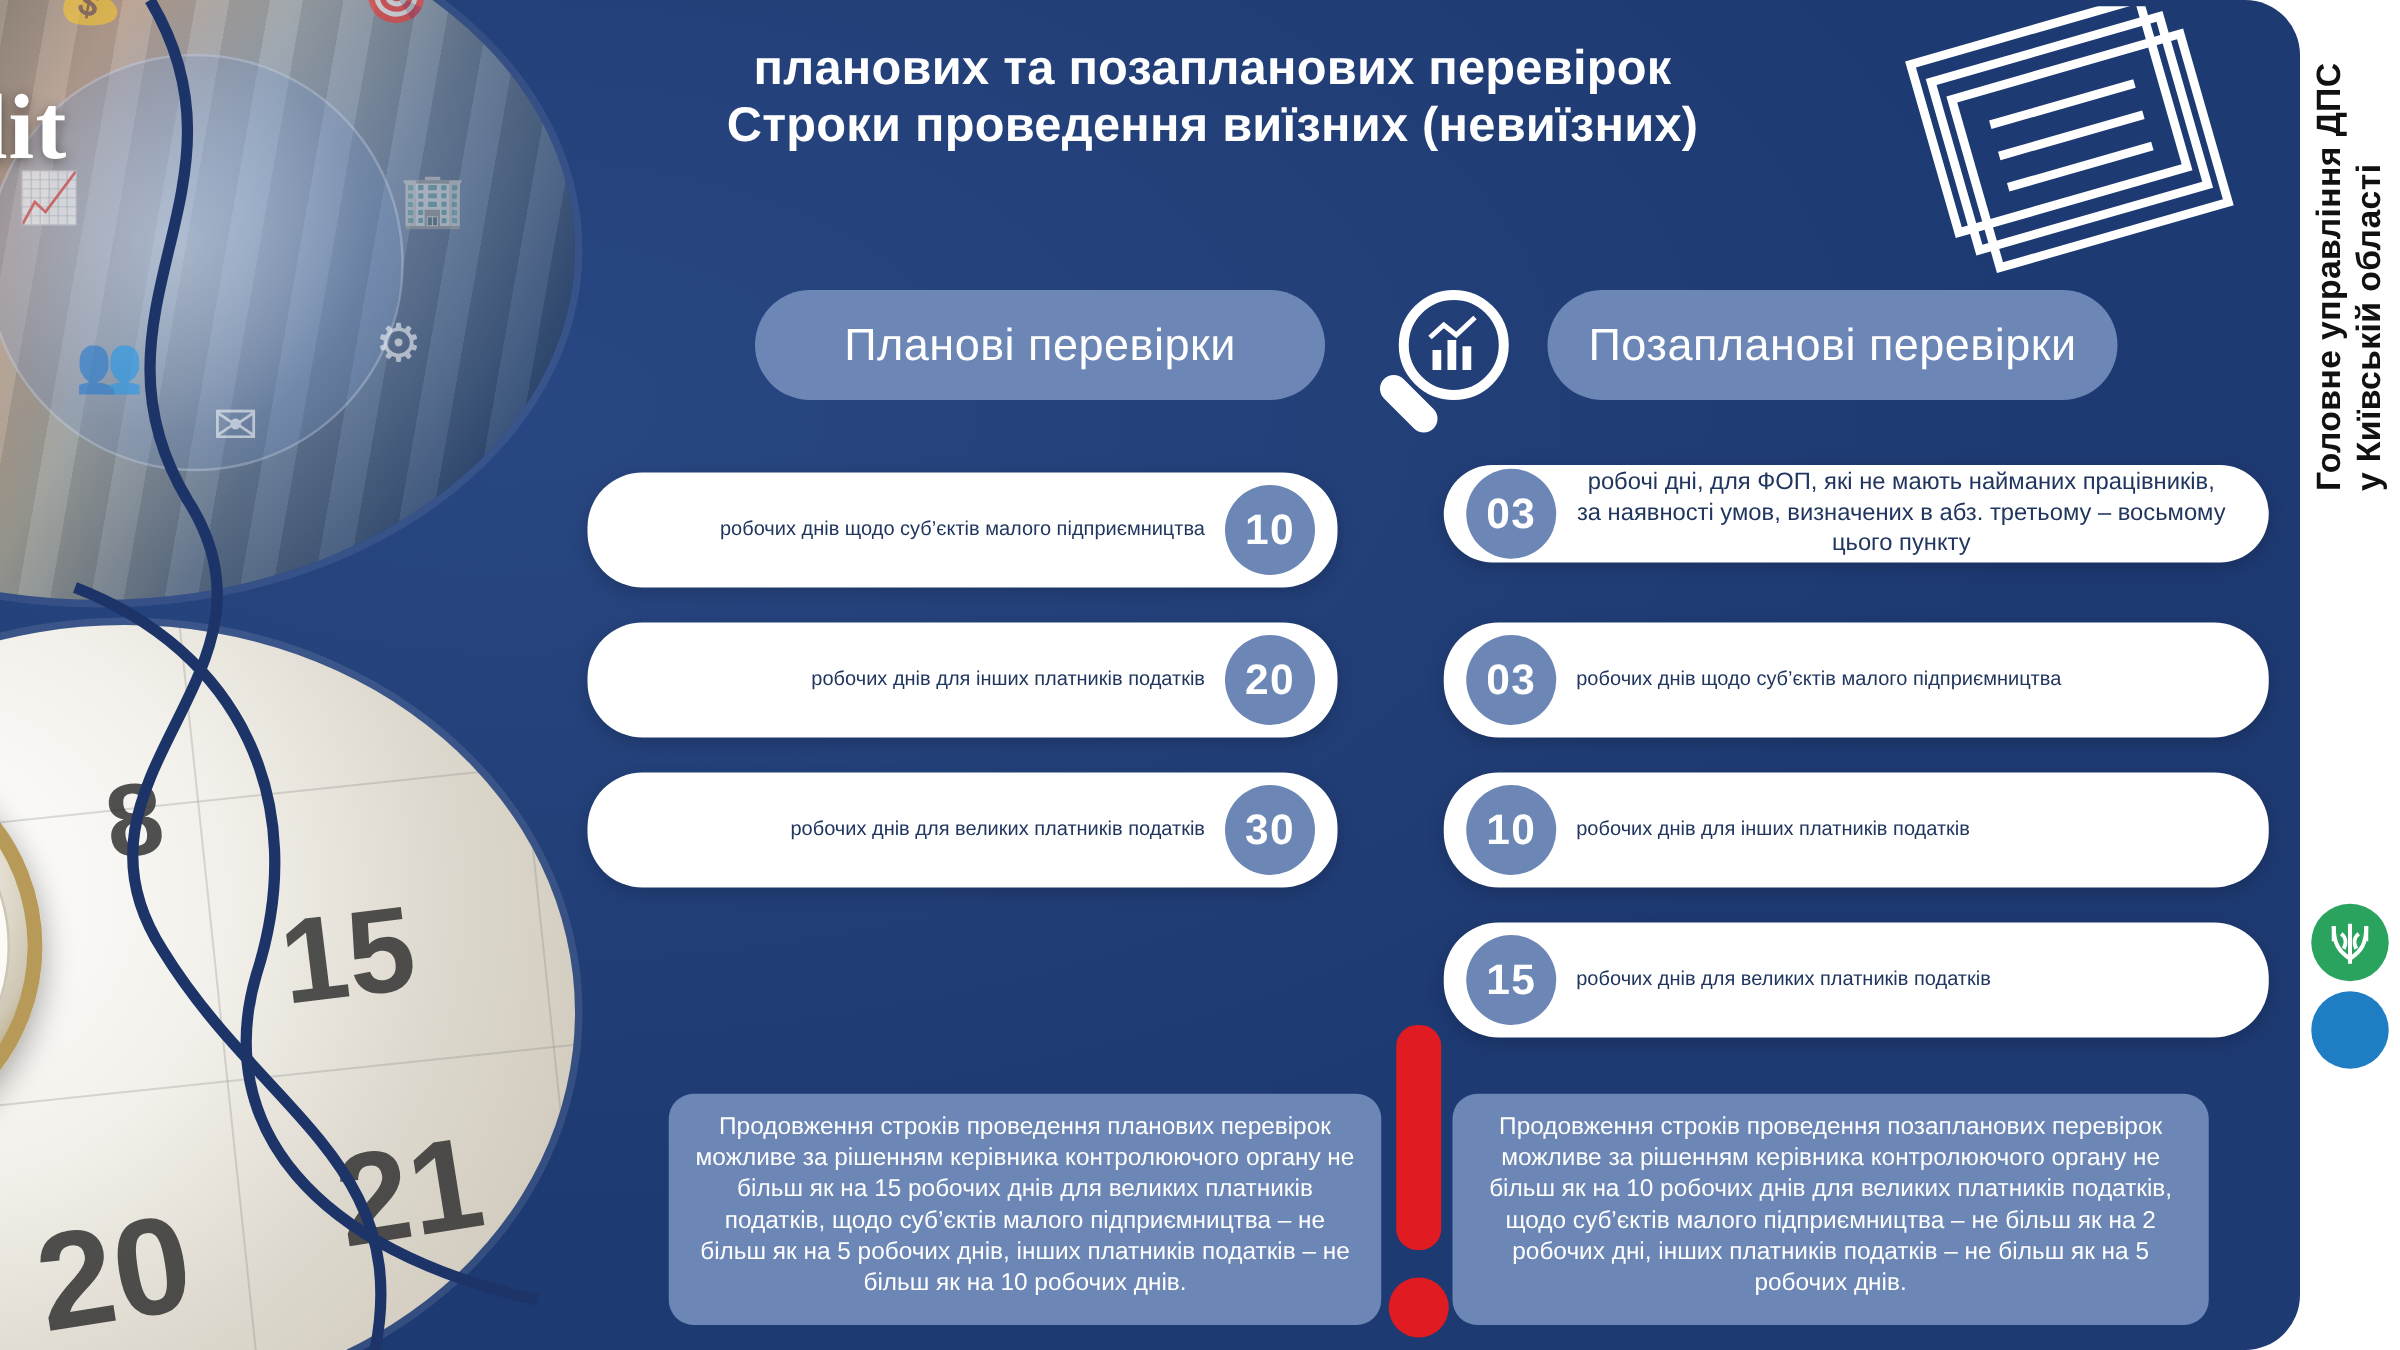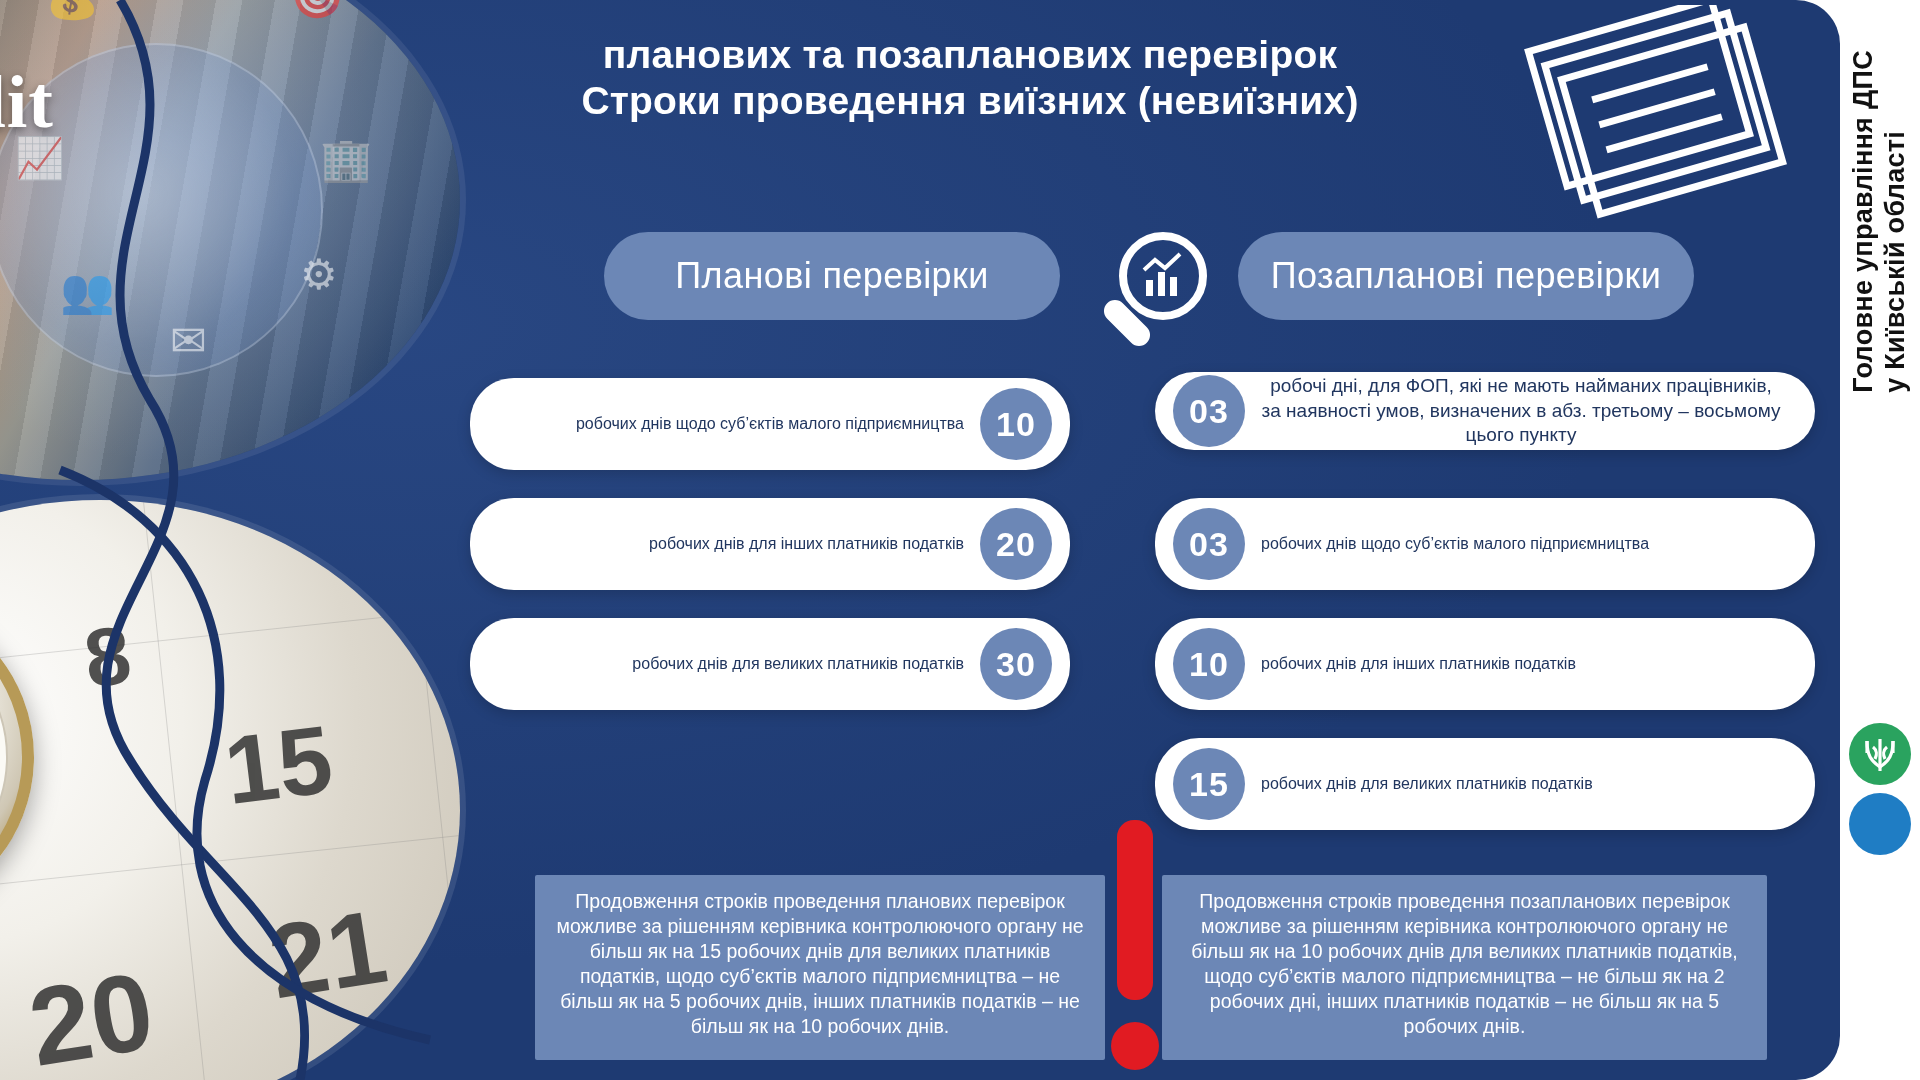--- a/index.html
+++ b/index.html
@@ -110,21 +110,21 @@
   .card.right .txt{text-align:center;margin-left:16px;}
   .card .txt.small{font-size:19px;line-height:1.3;}
   .badge{
     flex:0 0 auto;width:72px;height:72px;border-radius:50%;background:#6c87b6;
     display:flex;align-items:center;justify-content:center;
     color:#ffffff;font-size:34px;font-weight:bold;letter-spacing:1px;
   }
 
   
   .note{
-    position:absolute;border-radius:2px;background:#6c87b6;
+    position:absolute;border-radius:20px;background:#6c87b6;
     color:#ffffff;font-size:19.5px;line-height:1.28;text-align:center;
     padding:14px 18px;box-sizing:border-box;
   }
   .excl{position:absolute;left:1105px;top:820px;width:60px;height:260px;}
 
   
   .sidebar{position:absolute;right:0;top:0;width:80px;height:1080px;background:#ffffff;}
   .side-text{
     position:absolute;right:0;top:50px;width:80px;height:640px;
     display:flex;align-items:flex-start;justify-content:center;

